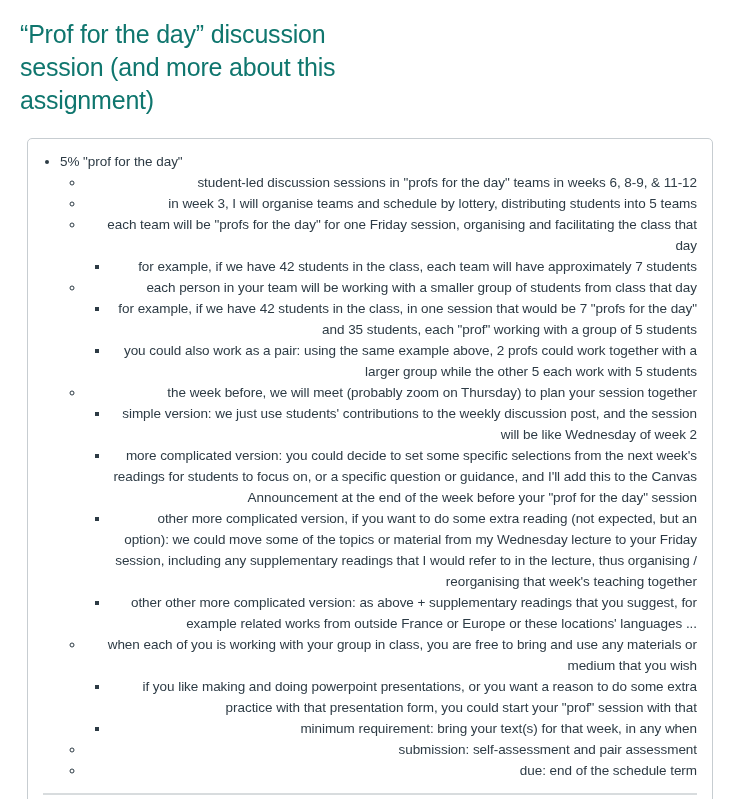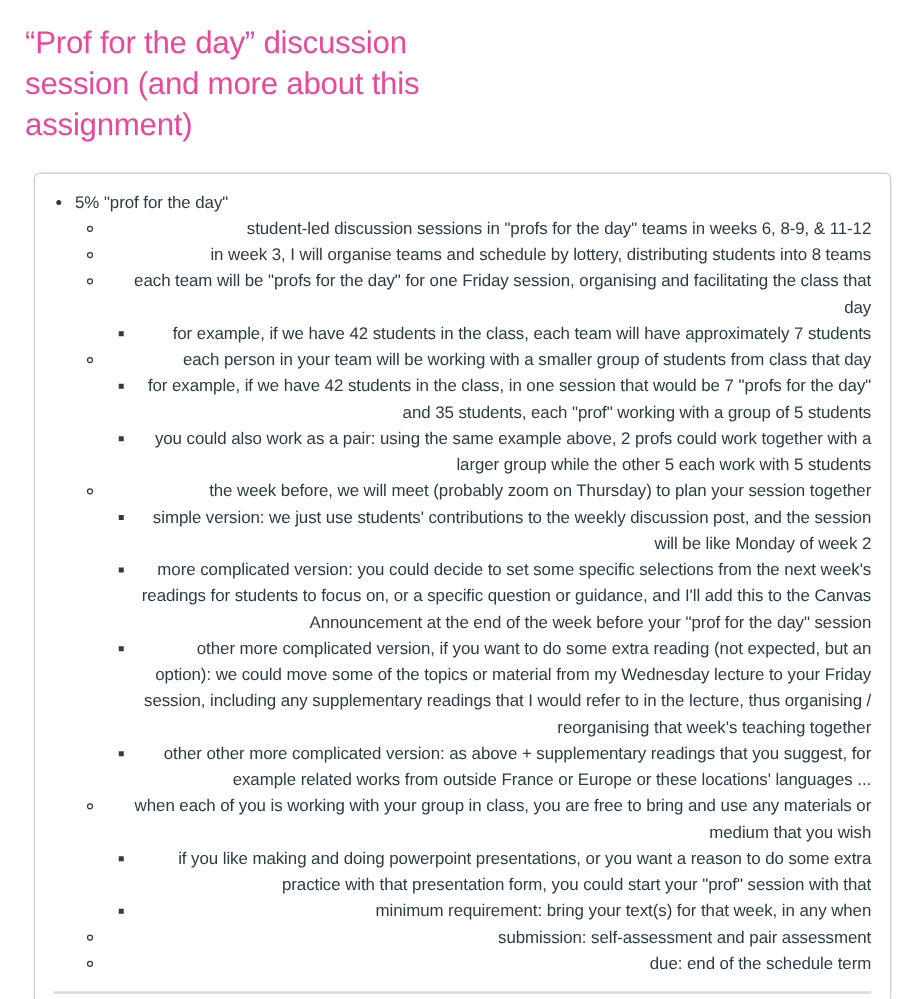--- a/index.html
+++ b/index.html
@@ -17,21 +17,21 @@
   .page {
     padding: 18px 0 0 27px;
   }
   .page-title {
     margin: 0 0 0 -7px;
     max-width: 360px;
     font-size: 25px;
     line-height: 33px;
     font-weight: 400;
     letter-spacing: -0.2px;
-    color: #ec4899;
+    color: #0f766e;
   }
   .content-box {
     margin-top: 21px;
     width: 654px;
     height: 700px;
     border: 1px solid #C7CDD1;
     border-radius: 5px;
     padding: 12px 15px;
     background: #ffffff;
     overflow: hidden;
@@ -65,30 +65,30 @@
 </head>
 <body>
 
 <div class="page">
   <h1 class="page-title">“Prof for the day” discussion session (and more about this assignment)</h1>
 
   <div class="content-box">
     <ul class="assignment-list">
         <li>5% "prof for the day"<ul>
             <li>student-led discussion sessions in "profs for the day" teams in weeks 6, 8-9, &amp; 11-12</li>
-            <li>in week 3, I will organise teams and schedule by lottery, distributing students into 8 teams</li>
+            <li>in week 3, I will organise teams and schedule by lottery, distributing students into 5 teams</li>
             <li>each team will be "profs for the day" for one Friday session, organising and facilitating the class that day<ul>
                 <li>for example, if we have 42 students in the class, each team will have approximately 7 students</li>
               </ul></li>
             <li>each person in your team will be working with a smaller group of students from class that day<ul>
                 <li>for example, if we have 42 students in the class, in one session that would be 7 "profs for the day" and 35 students, each "prof" working with a group of 5 students</li>
                 <li>you could also work as a pair: using the same example above, 2 profs could work together with a larger group while the other 5 each work with 5 students</li>
               </ul></li>
             <li>the week before, we will meet (probably zoom on Thursday) to plan your session together<ul>
-                <li>simple version: we just use students' contributions to the weekly discussion post, and the session will be like Monday of week 2</li>
+                <li>simple version: we just use students' contributions to the weekly discussion post, and the session will be like Wednesday of week 2</li>
                 <li>more complicated version: you could decide to set some specific selections from the next week's readings for students to focus on, or a specific question or guidance, and I'll add this to the Canvas Announcement at the end of the week before your "prof for the day" session</li>
                 <li>other more complicated version, if you want to do some extra reading (not expected, but an option): we could move some of the topics or material from my Wednesday lecture to your Friday session, including any supplementary readings that I would refer to in the lecture, thus organising / reorganising that week's teaching together</li>
                 <li>other other more complicated version: as above + supplementary readings that you suggest, for example related works from outside France or Europe or these locations' languages ...</li>
               </ul></li>
             <li>when each of you is working with your group in class, you are free to bring and use any materials or medium that you wish<ul>
                 <li>if you like making and doing powerpoint presentations, or you want a reason to do some extra practice with that presentation form, you could start your "prof" session with that</li>
                 <li>minimum requirement: bring your text(s) for that week, in any when</li>
               </ul></li>
             <li>submission: self-assessment and pair assessment</li>
             <li>due: end of the schedule term</li>

